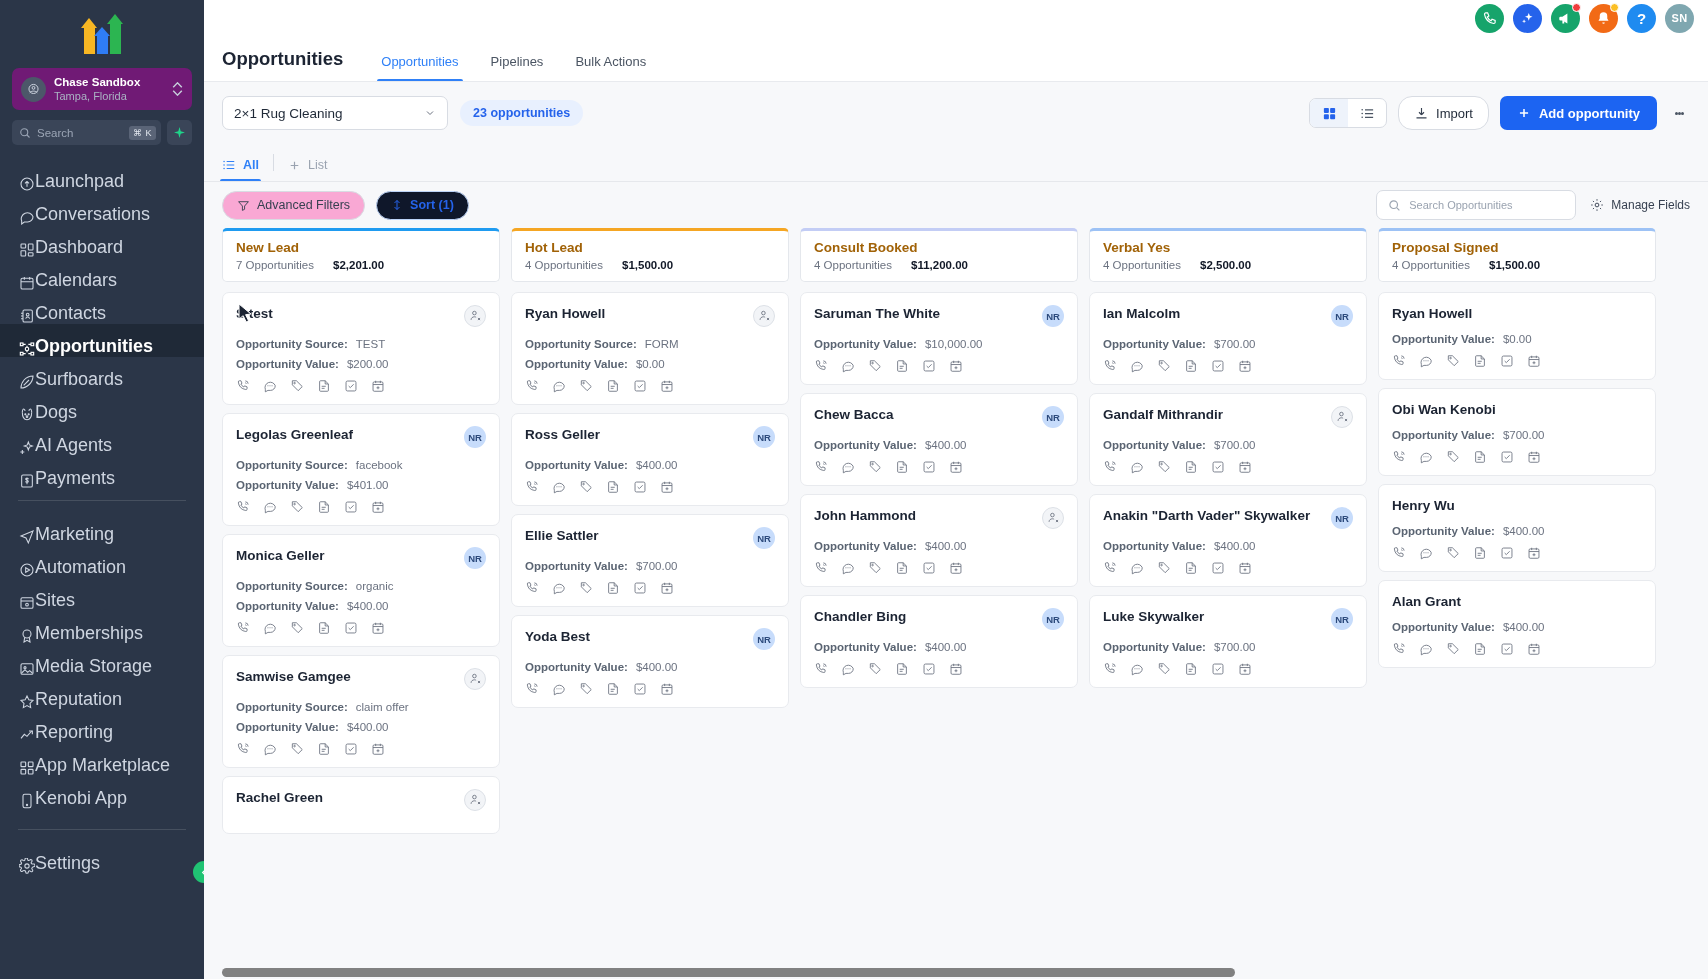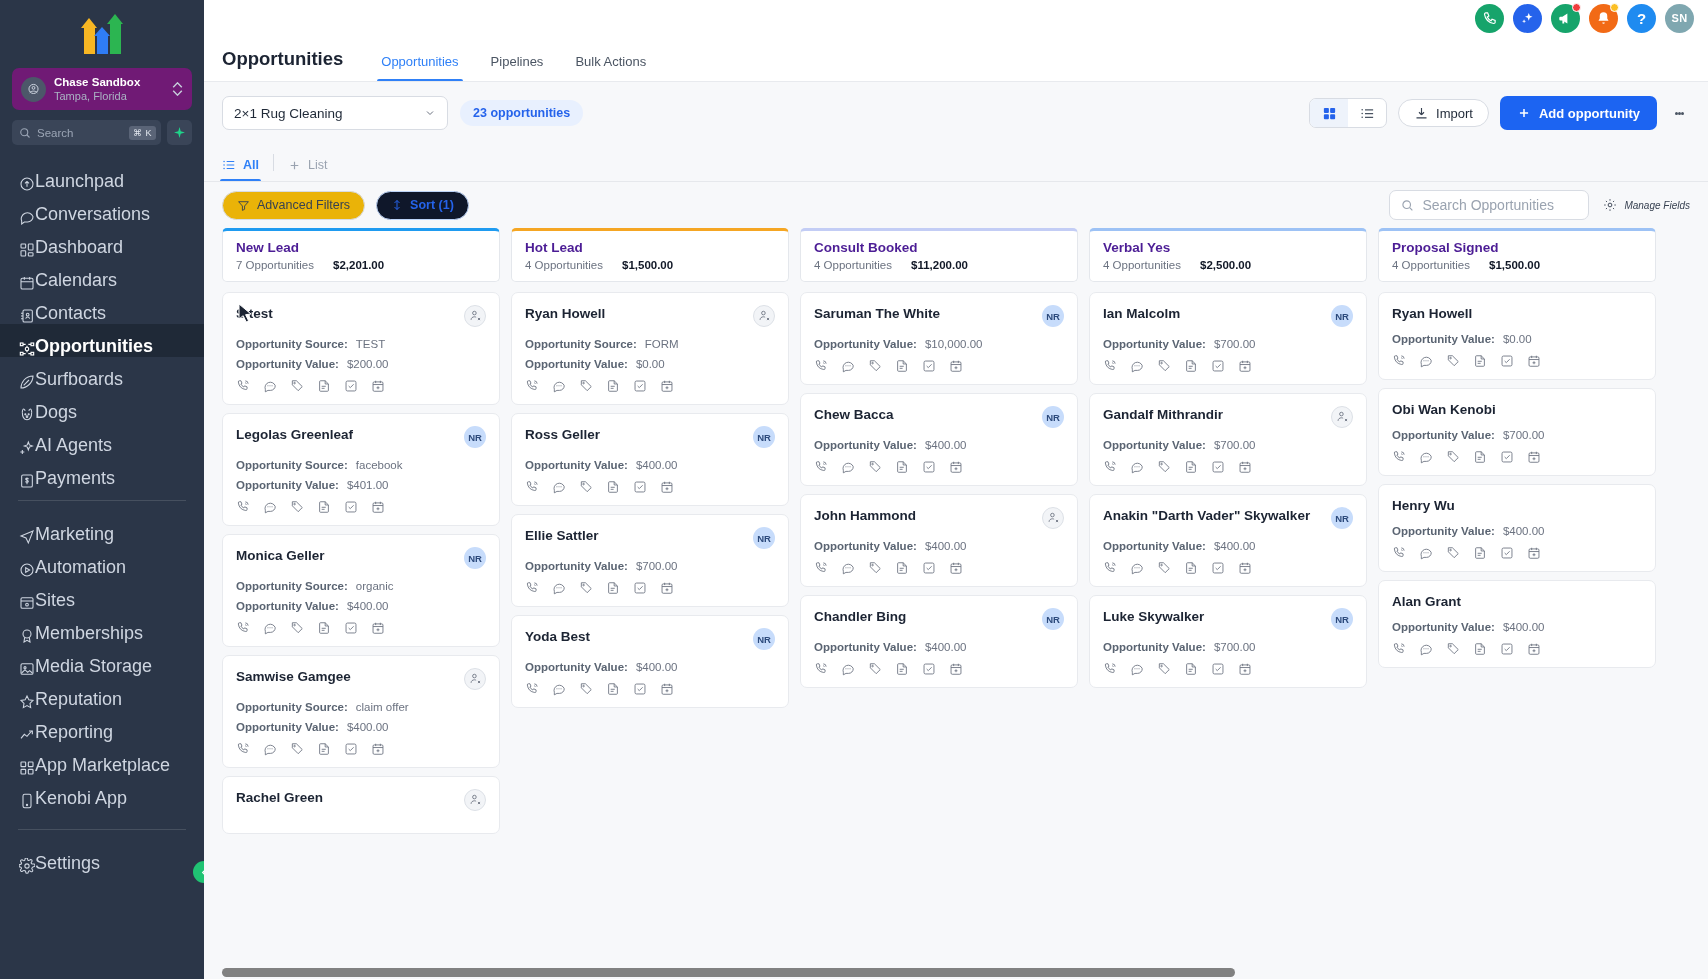--- a/index.html
+++ b/index.html
@@ -118,21 +118,21 @@
   .count-pill {
     background:#e8f0fe; color:#2563eb; font-size:12.5px; font-weight:bold;
     border-radius:14px; padding: 6px 13px;
   }
   .tb-right { margin-left:auto; display:flex; align-items:center; gap:11px; }
   .viewtoggle { display:flex; border:1px solid #d8dce3; border-radius:7px; overflow:hidden;
                 background:#fff; height:30px; }
   .vt { width: 38px; display:flex;align-items:center;justify-content:center; cursor:pointer;}
   .vt.on { background:#eef3fb; }
   .btn-outline {
-    height: 28px; background:#fff; border:1px solid #d8dce3; border-radius:14px;
+    height: 34px; background:#fff; border:1px solid #d8dce3; border-radius:14px;
     display:flex;align-items:center; gap:7px; padding: 12px 15px; font-size:13px;
     color:#1f2937; cursor:pointer;
   }
   .btn-primary {
     height: 34px; background:#1c64f2; border-radius:7px; color:#fff;
     display:flex;align-items:center;gap:8px;padding:0 17px;font-size:13px;
     font-weight:bold; cursor:pointer;
   }
   .kebab { width:22px;height:30px;display:flex;align-items:center;justify-content:center;
            cursor:pointer; }
@@ -144,42 +144,42 @@
              cursor:pointer; }
   .lb-item.active { color:#2f80f7; font-weight:bold; position:relative; }
   .lb-item.active:after{content:"";position:absolute;left:-2px;right:-2px;bottom:0;height:2.5px;
                         background:#2f80f7;border-radius:2px 2px 0 0;}
   .lb-sep { width:1px; height:17px; background:#d8dce3; margin: 0 14px 10px 14px;}
   .lb-item.muted { color:#9aa3b0; }
 
   .filterbar { height: 46px; display:flex; align-items:center; padding: 0 18px; gap:11px;
                flex:0 0 46px; background:#f7f8fa;}
   .chip {
-    height: 29px; border-radius:15px; border:1px solid #d8dce3; background:#eab308;
+    height: 29px; border-radius:15px; border:1px solid #d8dce3; background:#f9a8d4;
     display:flex;align-items:center;gap:7px;padding:0 14px;font-size:12.5px;color:#374151;
     cursor:pointer;
   }
   .chip.sel { background:#0f172a; border-color:#bcd3f7; color:#2563eb; font-weight:bold; }
   .fb-right{ margin-left:auto; display:flex; align-items:center; gap:14px; }
   .searchopp {
     width: 200px; height:30px; background:#fff; border:1px solid #d8dce3; border-radius:7px;
-    display:flex;align-items:center;gap:8px;padding:0 11px;font-size:14px;color:#9aa3b0;
+    display:flex;align-items:center;gap:8px;padding:0 11px;font-size:11px;color:#9aa3b0;
     cursor:text;
   }
-  .mf { display:flex;align-items:center;gap:7px;font-size:10px;color:#374151;cursor:pointer;font-style:italic;}
+  .mf { display:flex;align-items:center;gap:7px;font-size:12px;color:#374151;cursor:pointer;}
 
   
   .board-scroll { flex:1; overflow:hidden; position:relative; }
   .board { display:flex; gap: 11px; padding: 0 0 0 18px; height:100%; }
   .col { width: 278px; flex: 0 0 278px; display:flex; flex-direction:column; min-width:0; }
   .col-hdr {
     background:#fff; border:1px solid #e4e7ec; border-top-width:3px;
     border-radius: 5px; padding: 9px 13px 10px 13px; margin-bottom: 10px;
   }
-  .col-name { font-size:13.5px; font-weight:bold; color:#4c1d95; margin-bottom:4px; }
+  .col-name { font-size:13.5px; font-weight:bold; color:#a16207; margin-bottom:4px; }
   .col-meta { font-size:11.5px; color:#6b7280; display:flex; gap:19px; align-items:baseline;}
   .col-meta b { color:#111827; font-size:11.5px; }
   .col-body { display:flex; flex-direction:column; gap:8px; overflow:hidden; }
 
   .card {
     background:#fff; border:1px solid #e8eaee; border-radius:7px; padding: 12px 13px 11px 13px;
     cursor:pointer;
   }
   .card-top { display:flex; align-items:flex-start; justify-content:space-between; gap:8px;
               margin-bottom: 11px; }

